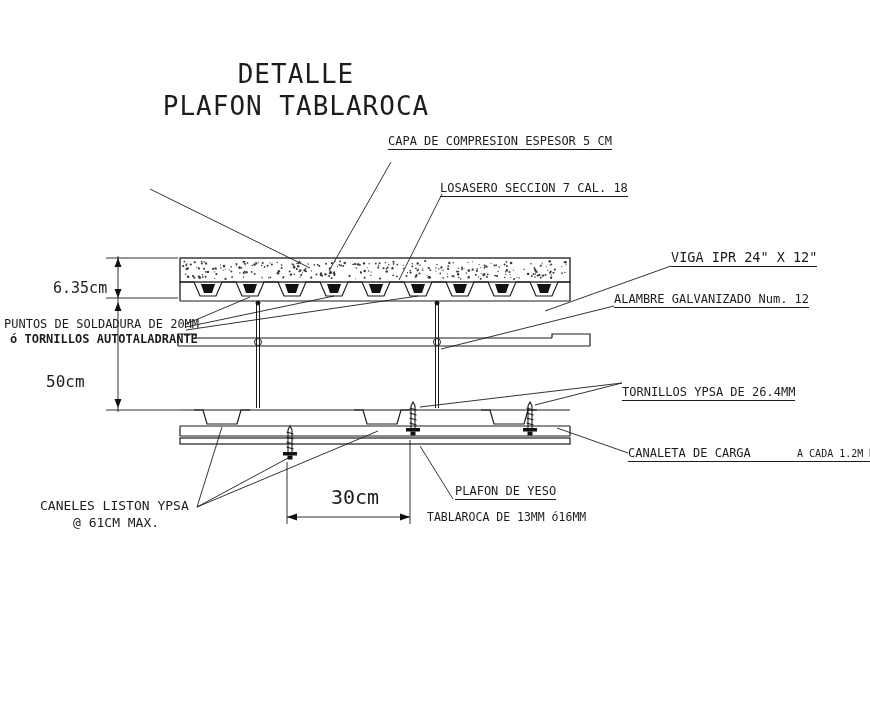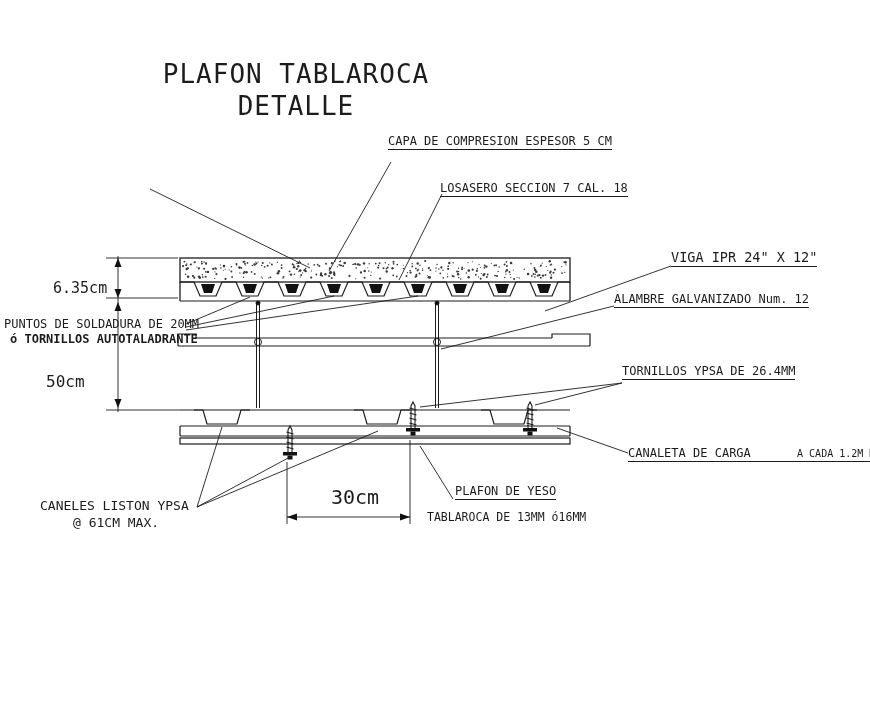--- a/index.html
+++ b/index.html
@@ -448,22 +448,22 @@
       <line x1="622" y1="383" x2="420" y2="407"></line>
       <line x1="628" y1="453" x2="557" y2="428"></line>
       <line x1="197" y1="507" x2="222" y2="427"></line>
       <line x1="197" y1="507" x2="290" y2="457"></line>
       <line x1="197" y1="507" x2="378" y2="431"></line>
       <line x1="453" y1="499" x2="420" y2="446"></line>
     </g>
   </svg>
 
   <div class="title" style="left:160px; top:58px; width:272px;">
+    <div>DETALLE</div>
     <div>PLAFON TABLAROCA</div>
-    <div>DETALLE</div>
   </div>
 
   <div class="lbl" style="left:388px; top:134px;">
     <span class="u">CAPA DE COMPRESION ESPESOR 5 CM</span><br>
   </div>
 
 
   <div class="lbl" style="left:440px; top:181px;">
     <span class="u">LOSASERO SECCION 7 CAL. 18</span>
   </div>
@@ -478,21 +478,21 @@
 
   <div class="lbl" style="left:53px; top:279px; font-size:15px;">6.35cm</div>
 
   <div class="lbl" style="left:4px; top:317px; font-size:12px;">
     <span>PUNTOS DE SOLDADURA DE 20MM</span><br>
     <span style="padding-left:6px;font-weight:bold;">ó TORNILLOS AUTOTALADRANTE</span>
   </div>
 
   <div class="lbl" style="left:46px; top:372px; font-size:16px;">50cm</div>
 
-  <div class="lbl" style="left:622px; top:364px;">
+  <div class="lbl" style="left:622px; top:385px;">
     <span class="u">TORNILLOS YPSA DE 26.4MM</span>
   </div>
 
   <div class="lbl" style="left:628px; top:446px;">
     <span class="u"><span>CANALETA DE CARGA</span> <span style="font-size:10px;margin-left:39px;">A CADA 1.2M  MAX</span></span>
   </div>
 
   <div class="lbl" style="left:40px; top:498px; font-size:13px;">
     <span>CANELES LISTON YPSA</span><br>
     <span style="padding-left:33px;">@ 61CM MAX.</span>

